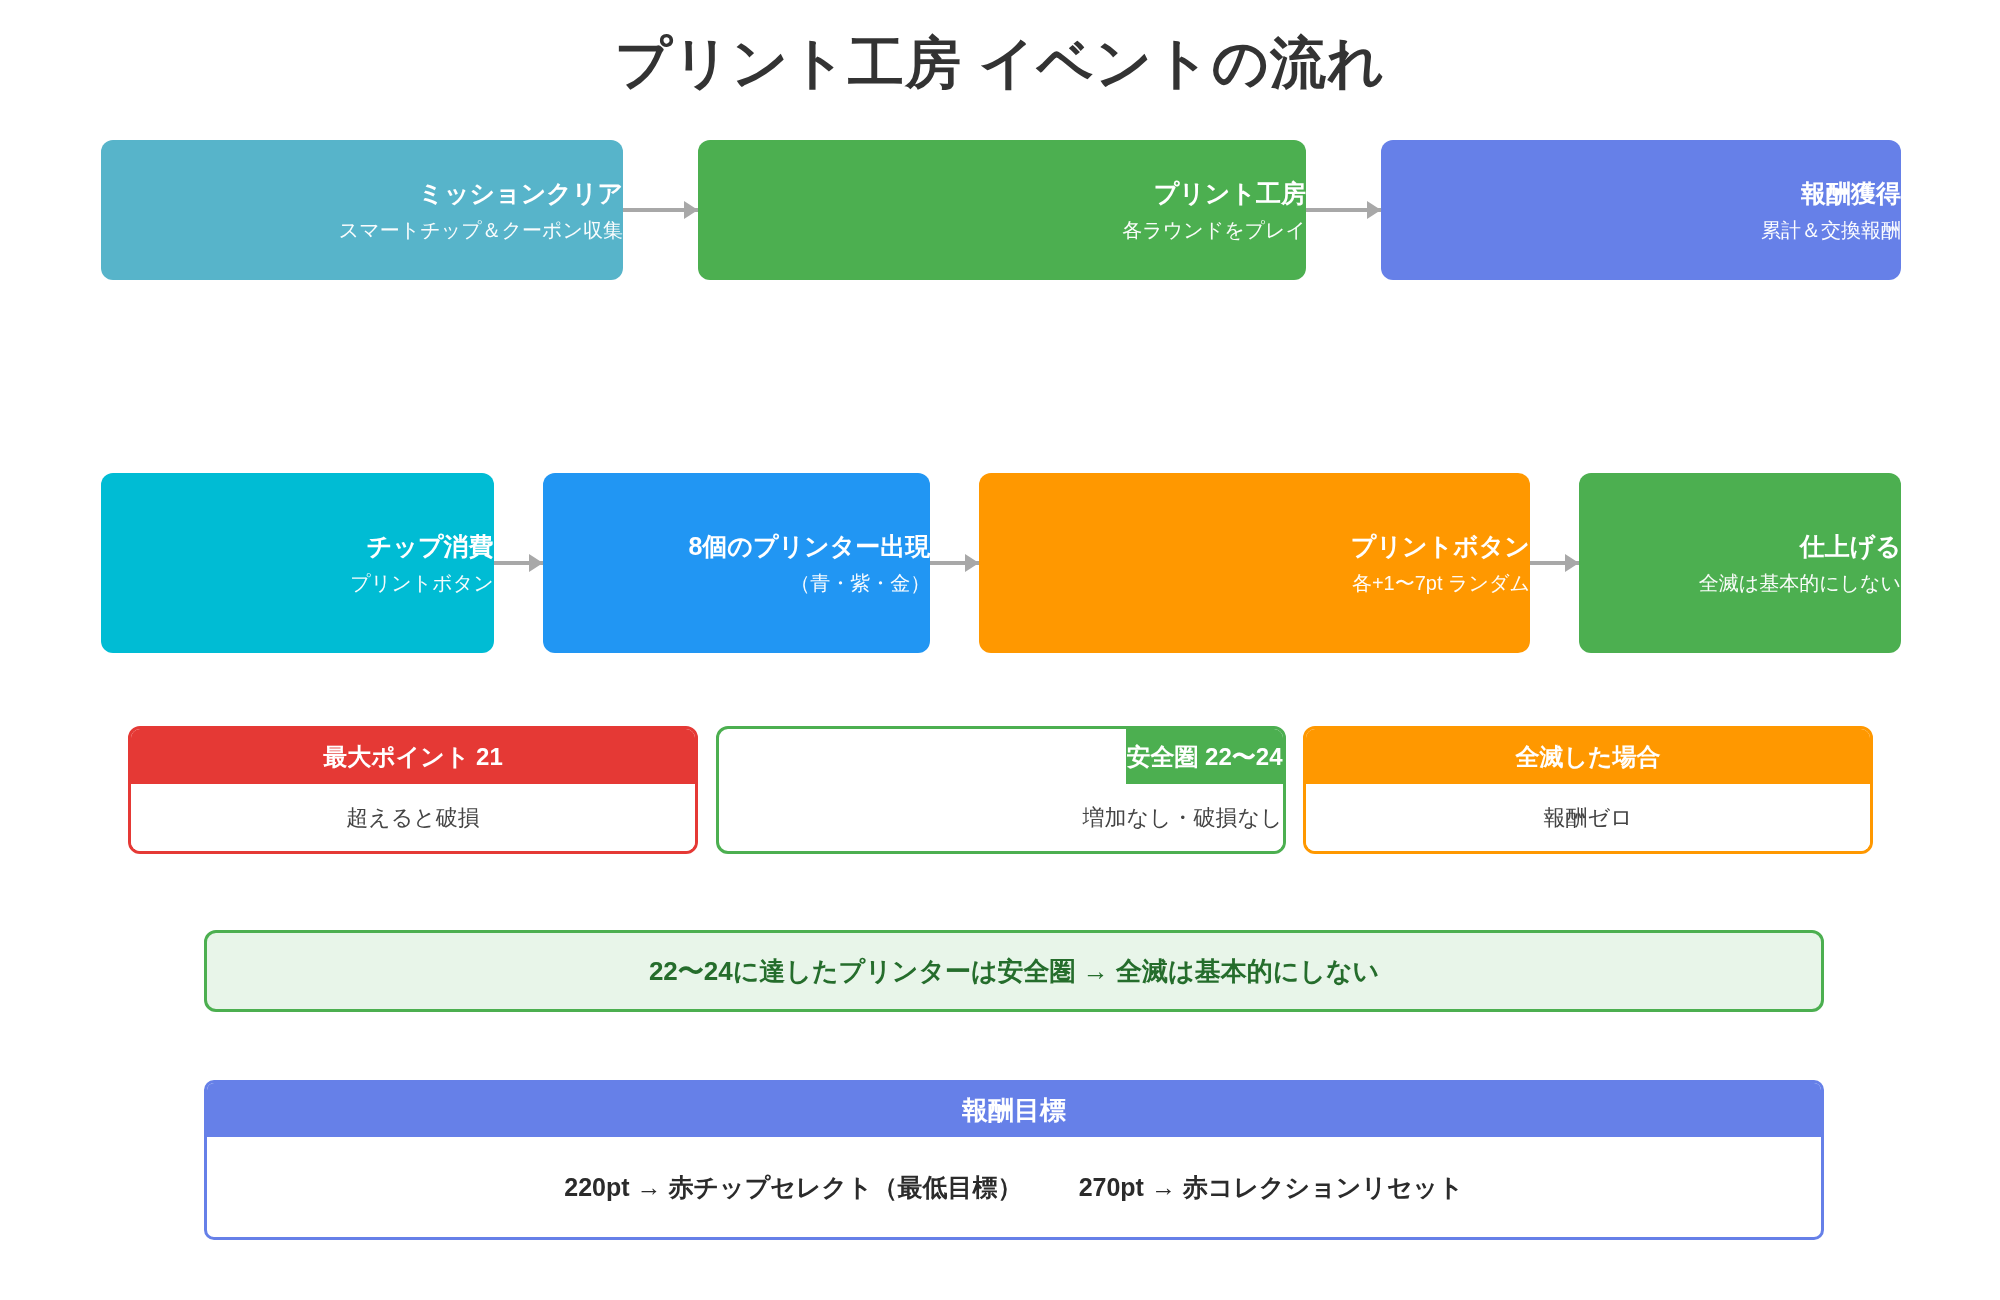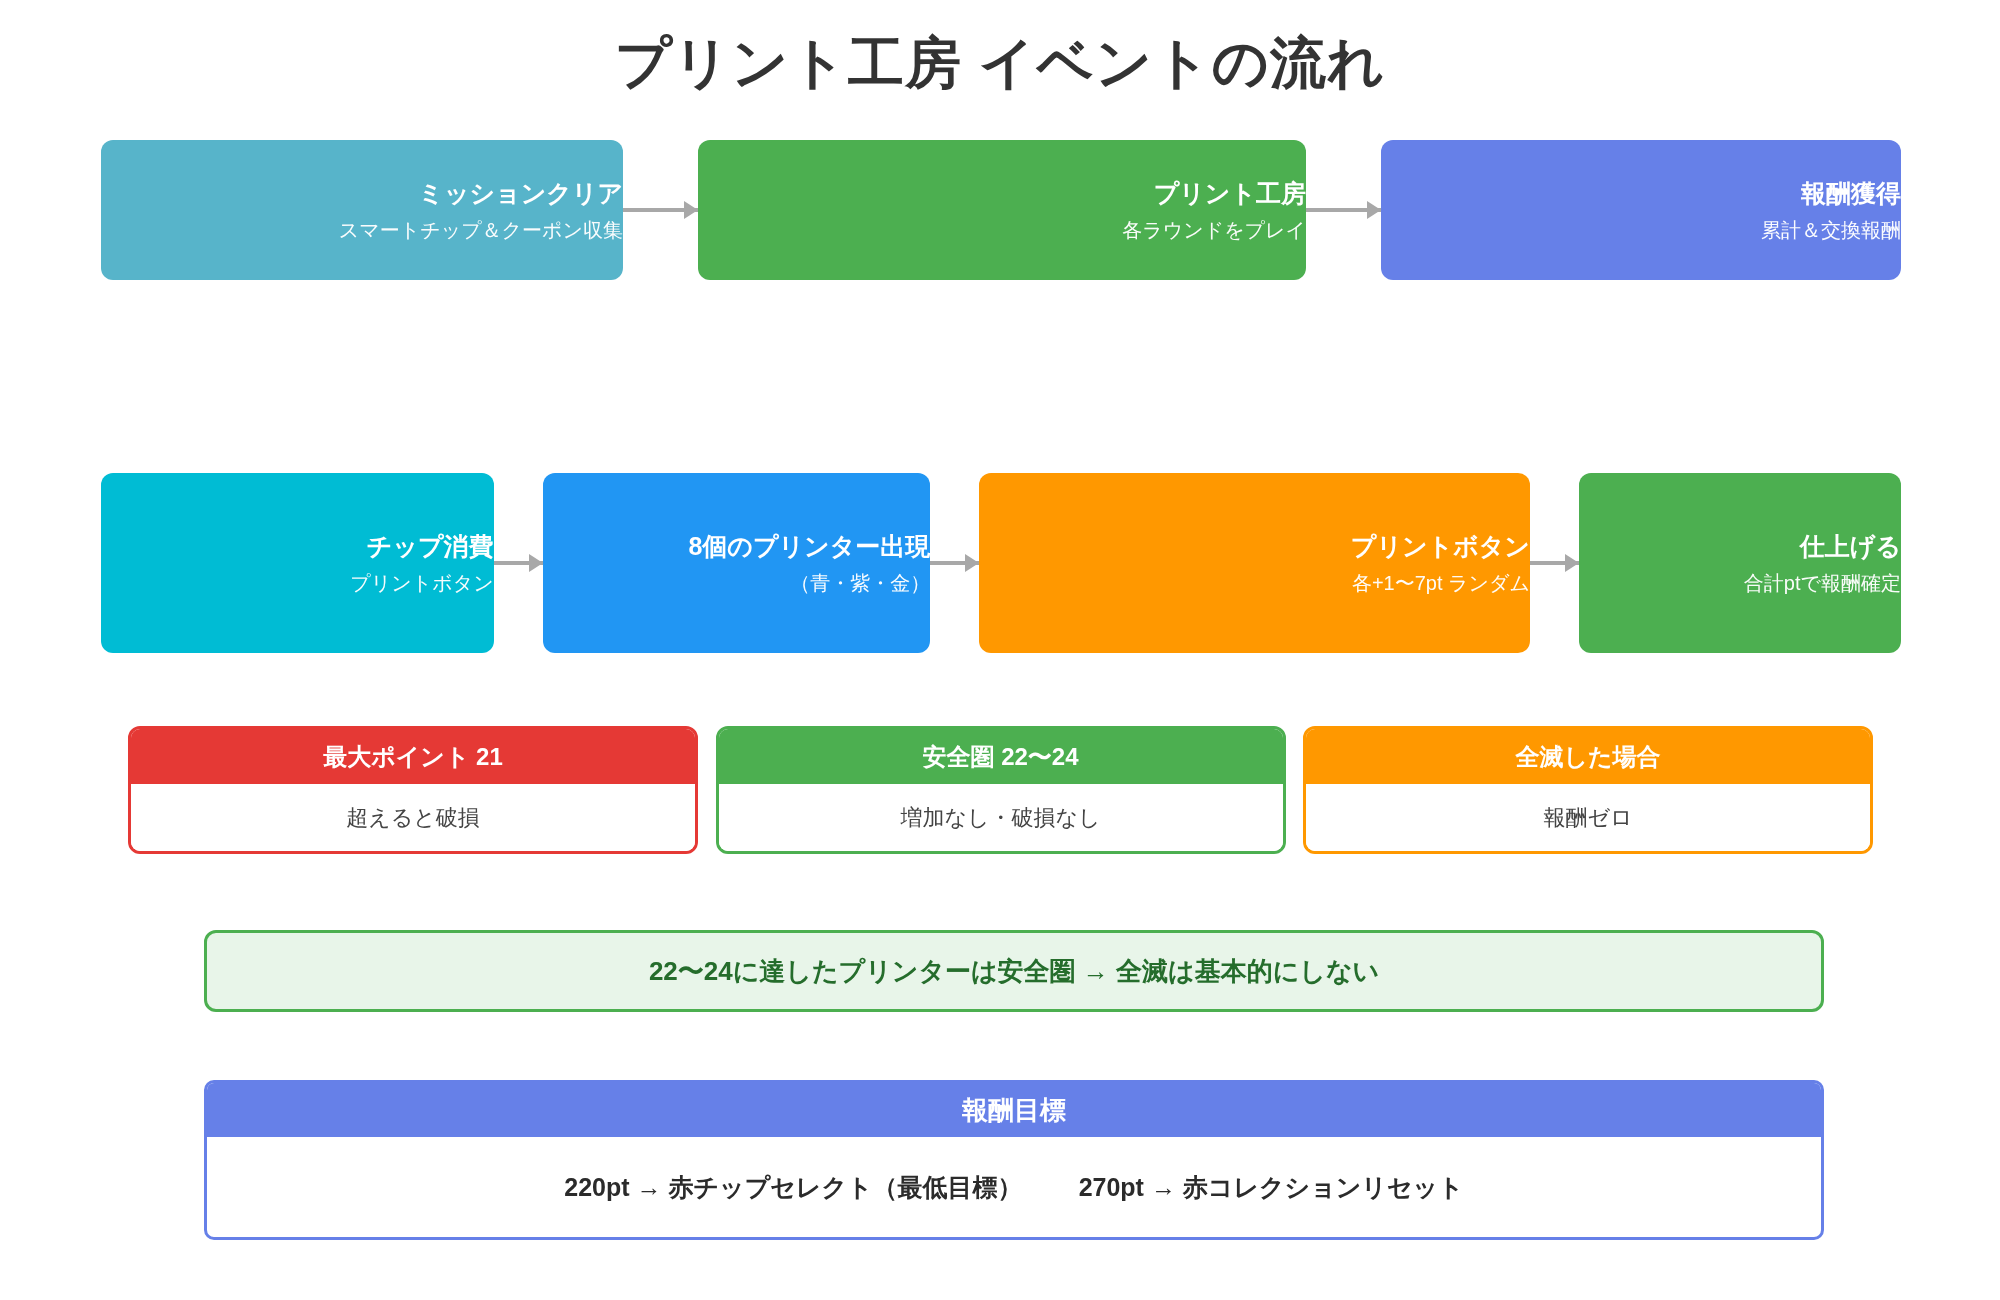--- a/index.html
+++ b/index.html
@@ -169,21 +169,21 @@
     flex: 1;
     display: flex;
     align-items: center;
     justify-content: center;
     font-size: 22px;
     color: #444444;
     background: #ffffff;
   }
   .rc-red    { border-color: #e53935; }
   .rc-red .rc-head    { background: #e53935; }
-  .rc-green  { border-color: #4caf50; }
+  .rc-green  { border-color: #4caf50; align-items: flex-end; }
   .rc-green .rc-head  { background: #4caf50; }
   .rc-orange { border-color: #ff9800; }
   .rc-orange .rc-head { background: #ff9800; }
 
   
   .note-banner {
     position: absolute;
     left: 204px;
     top: 930px;
     width: 1620px;
@@ -300,21 +300,21 @@
       <div class="fb-sub">各+1〜7pt ランダム</div>
     </div>
 
     <div class="arrow">
       <div class="shaft"></div>
       <div class="head"></div>
     </div>
 
     <div class="flow-box rd-b4">
       <div class="fb-title">仕上げる</div>
-      <div class="fb-sub">合計ptで報酬確定</div>
+      <div class="fb-sub">全滅は基本的にしない</div>
     </div>
 
   </div>
 
   <div class="rule-cards">
 
     <div class="rule-card rc-red">
       <div class="rc-head">最大ポイント 21</div>
       <div class="rc-body">超えると破損</div>
     </div>

